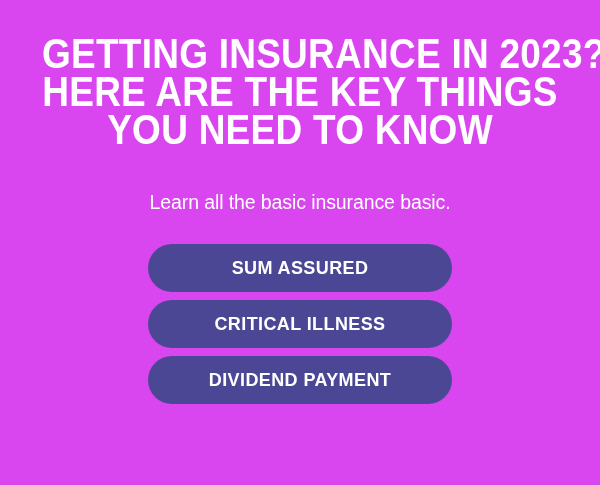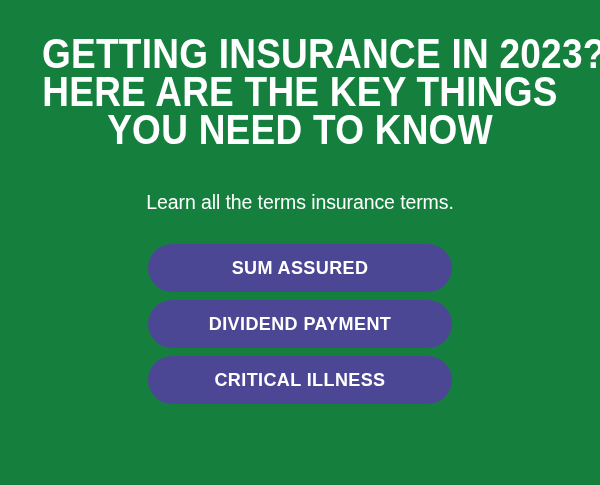--- a/index.html
+++ b/index.html
@@ -9,21 +9,21 @@
   body {
     width: 600px;
     height: 485px;
     overflow: hidden;
     font-family: "Liberation Sans", sans-serif;
   }
   #poster {
     position: relative;
     width: 600px;
     height: 485px;
-    background: #15803d;
+    background: #d946ef;
     box-sizing: border-box;
     display: flex;
     flex-direction: column;
     align-items: center;
   }
 
   
   .headline {
     margin: 0;
     padding: 0;
@@ -99,27 +99,27 @@
 <body>
 
 <div id="poster">
 
   <h1 class="headline">
     <span class="hl-line">GETTING INSURANCE IN 2023?</span>
     <span class="hl-line">HERE ARE THE KEY THINGS</span>
     <span class="hl-line">YOU NEED TO KNOW</span>
   </h1>
 
-  <p class="subtitle">Learn all the terms insurance terms.</p>
+  <p class="subtitle">Learn all the basic insurance basic.</p>
 
   <ul class="pill-list">
     <li class="pill">
       <span>SUM ASSURED</span>
     </li>
     <li class="pill">
-      <span>DIVIDEND PAYMENT</span>
+      <span>CRITICAL ILLNESS</span>
     </li>
     <li class="pill">
-      <span>CRITICAL ILLNESS</span>
+      <span>DIVIDEND PAYMENT</span>
     </li>
   </ul>
 
 </div>
 
 </body></html>

